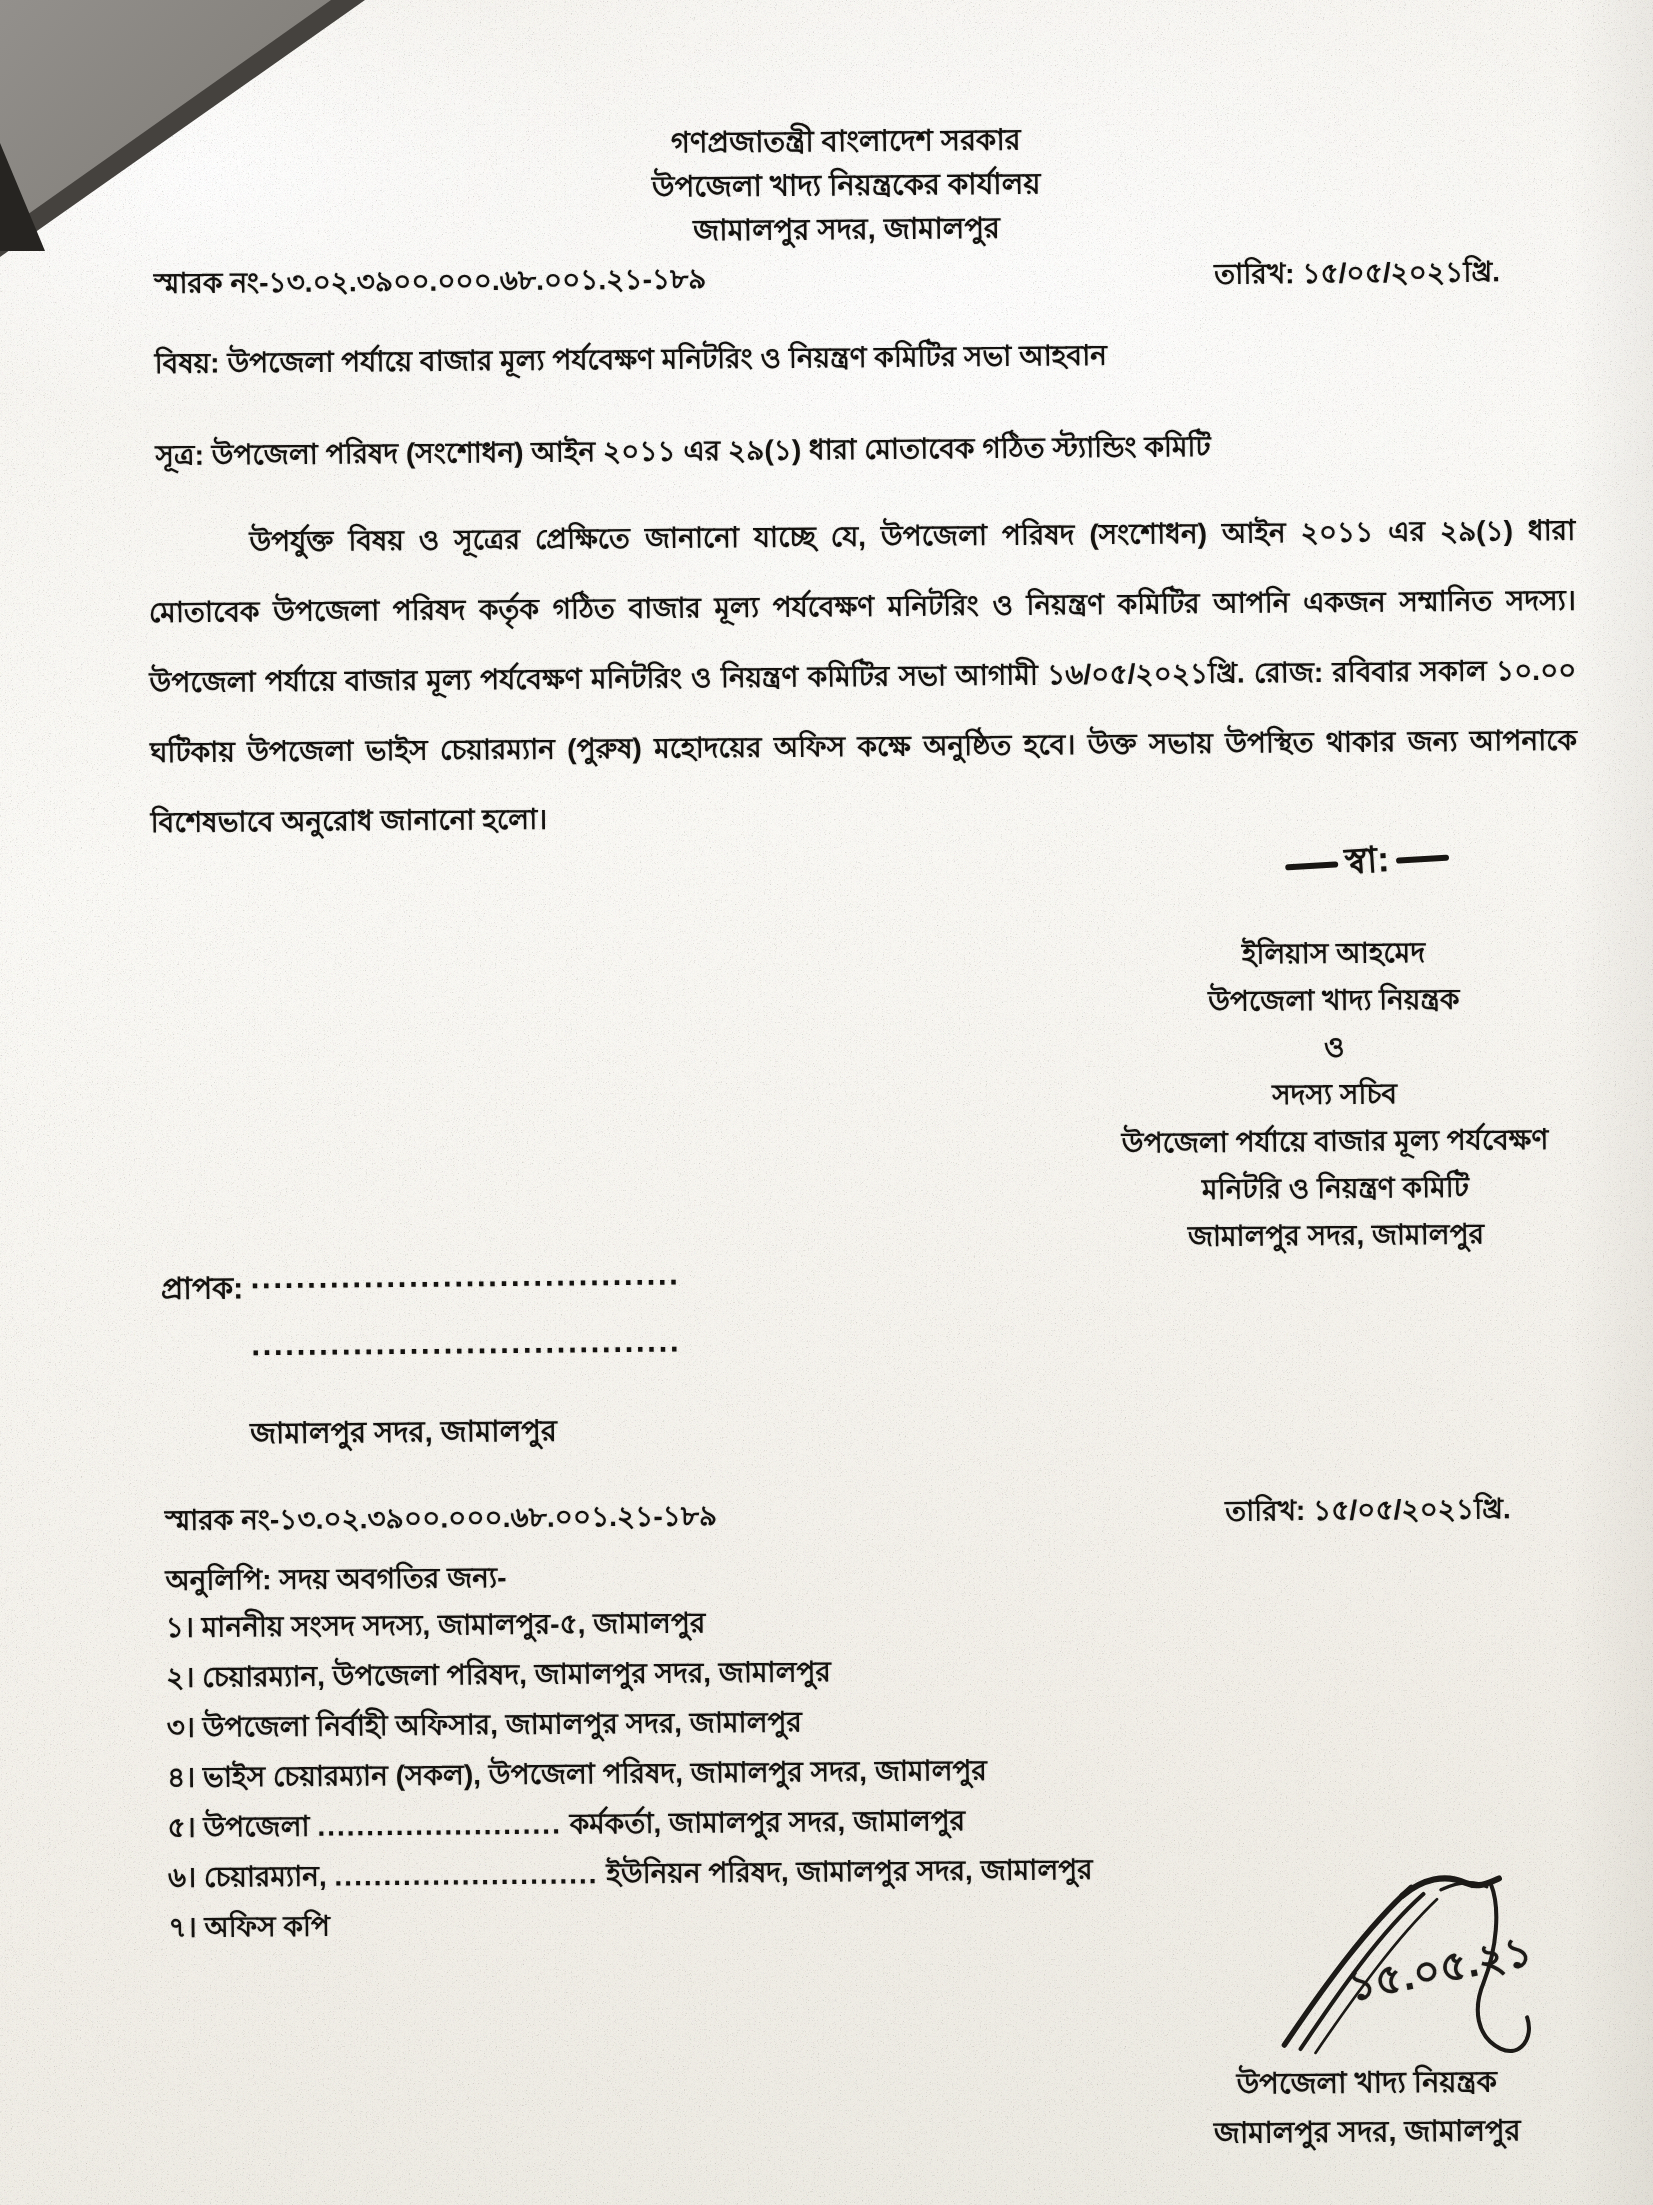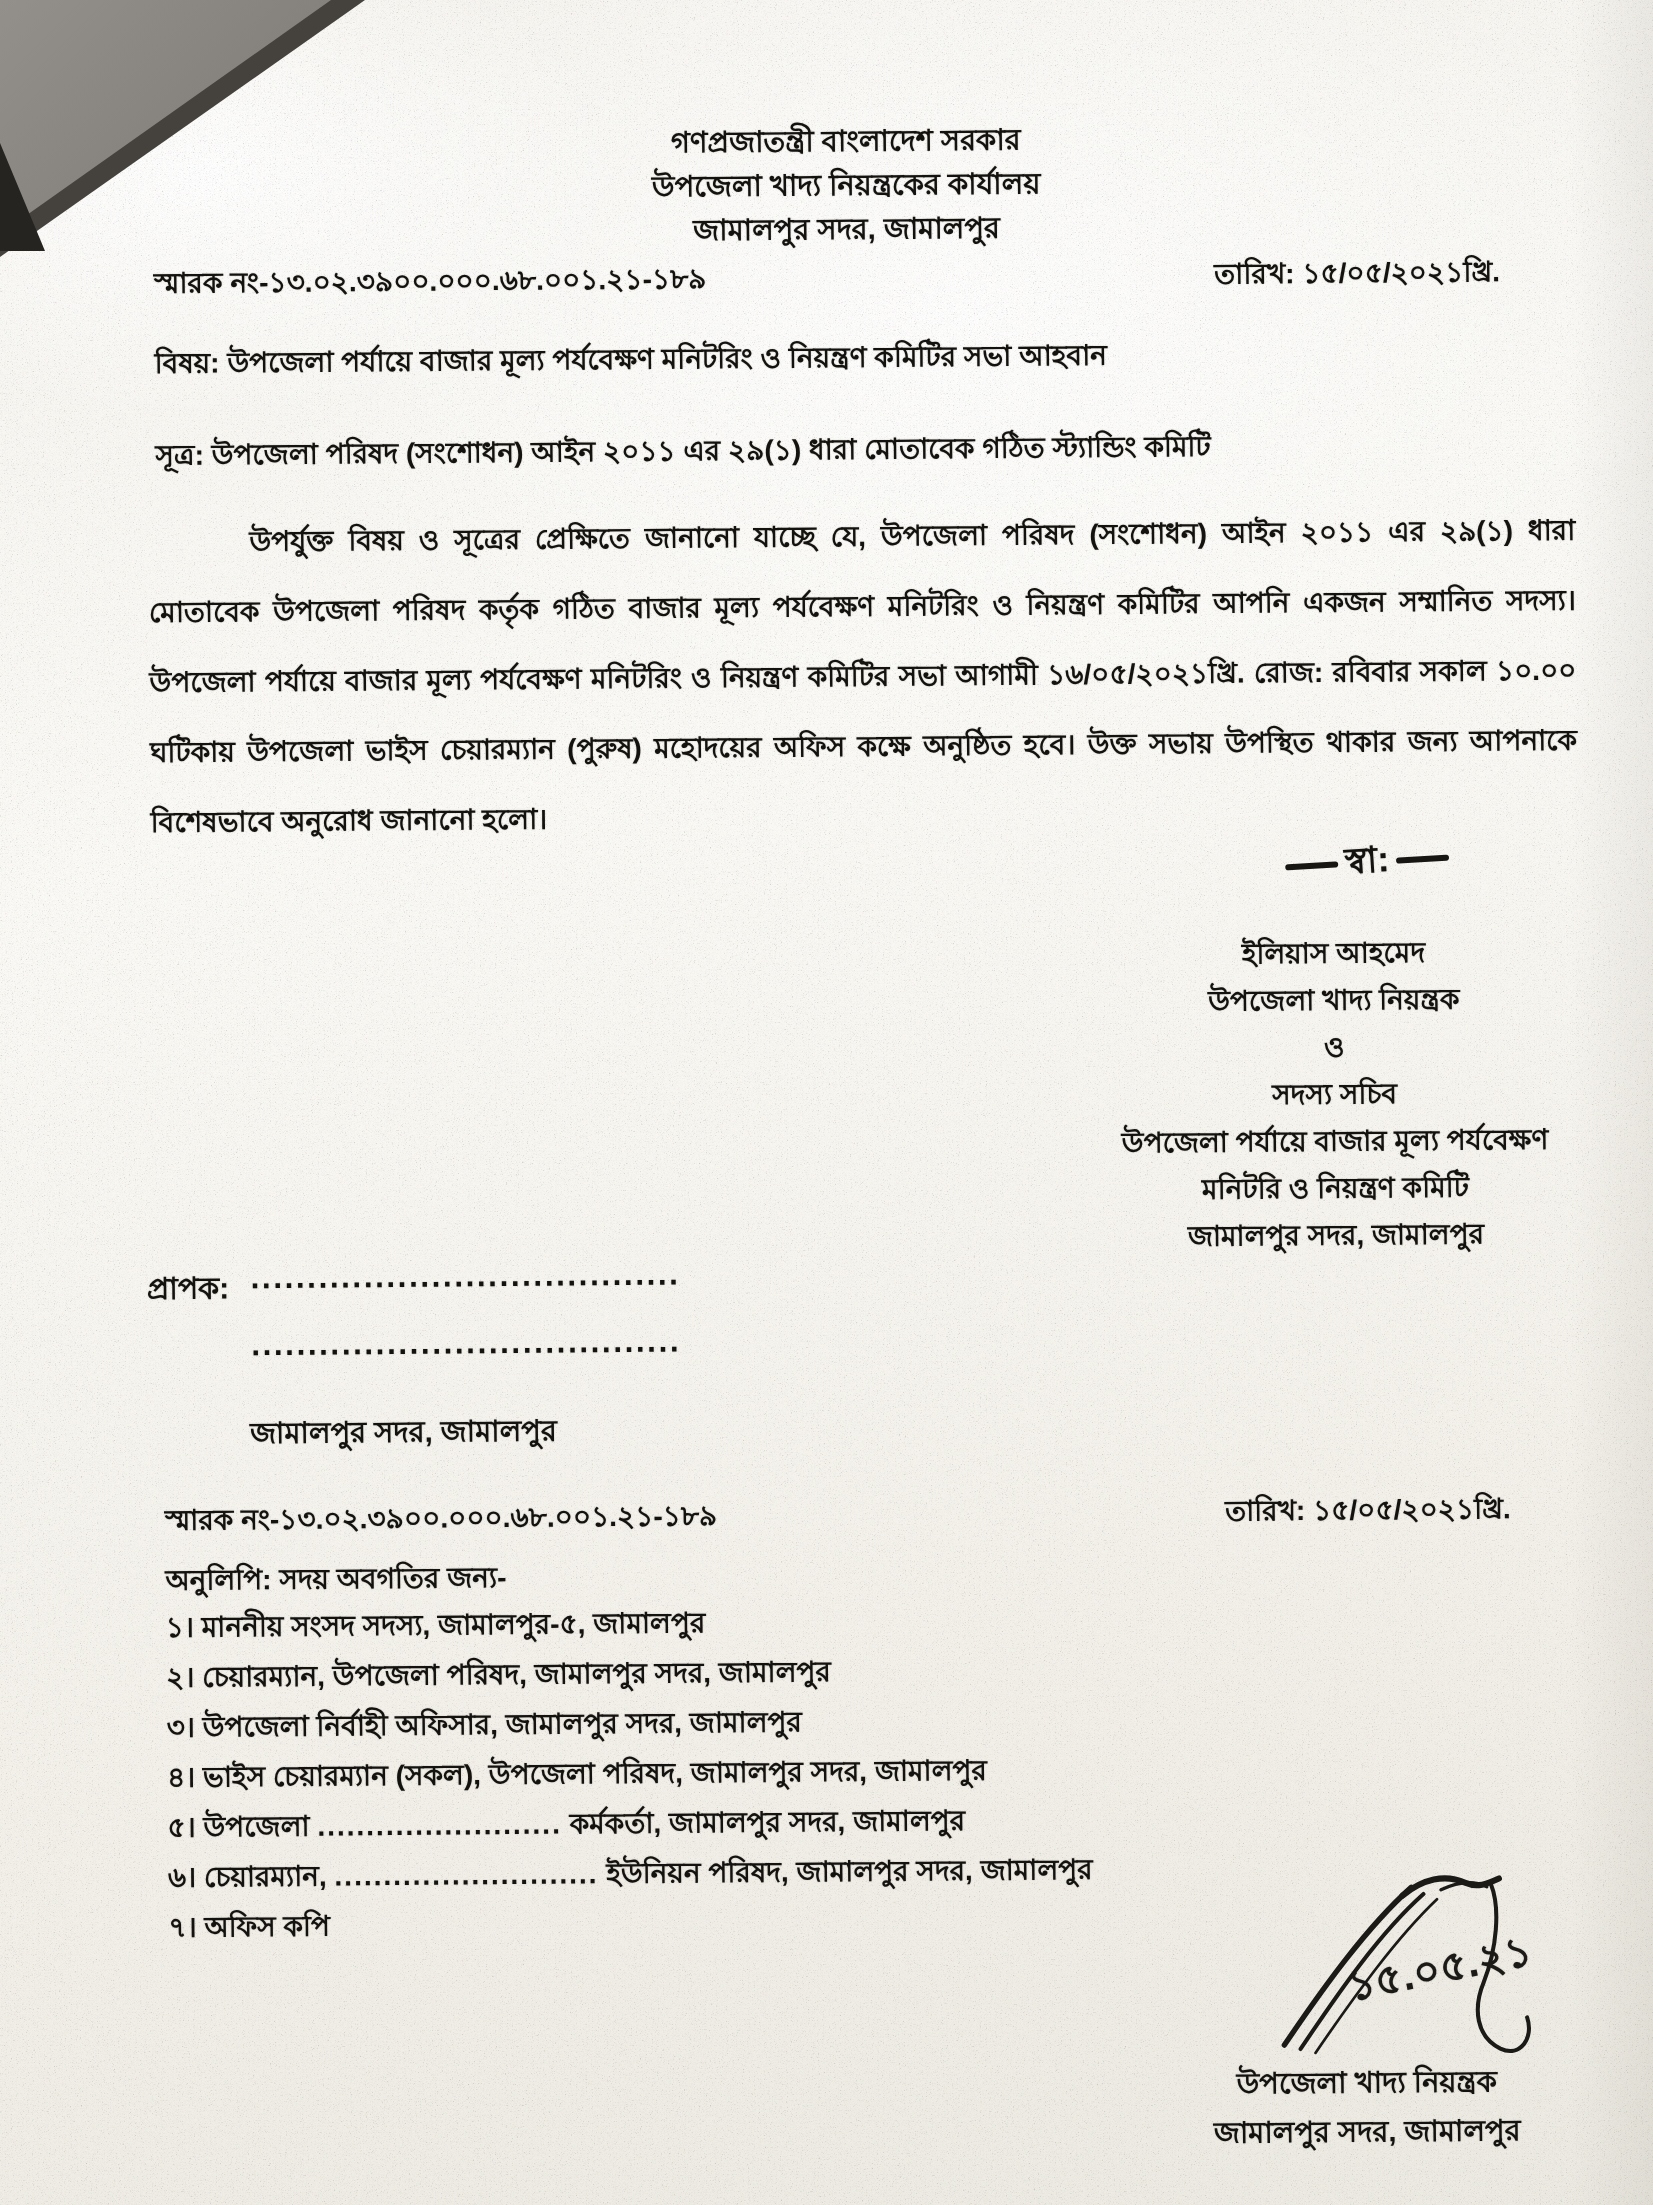--- a/index.html
+++ b/index.html
@@ -63,21 +63,21 @@
     position: absolute; left: 1287px; top: 843px;
     display: flex; align-items: center; gap: 6.8px;
     transform: rotate(-3deg);
     font-size: 36px;
   }
   .sva-dash { width: 53px; height: 5.4px; background: #181613; border-radius: 3.4px; }
   .sig-block {
     position: absolute; left: 1054px; top: 940px; width: 561px;
     text-align: center; font-size: 28px; line-height: 47px;
   }
-  .recipient-label { top: 1265px; left: 145px; font-size: 30px; }
+  .recipient-label { top: 1265px; left: 159px; font-size: 30px; }
   .dotline {
     position: absolute; left: 249px;
     font-size: 31px; letter-spacing: 2.7px; font-weight: 700; white-space: nowrap;
   }
   .recipient-address { top: 1411px; left: 247px; font-size: 29px; }
   .copy-heading { top: 1559px; left: 161px; font-size: 28px; }
   .copy-list {
     position: absolute; top: 1603px; left: 161px; width: 1284px;
     font-size: 28px; line-height: 50px;
   }

